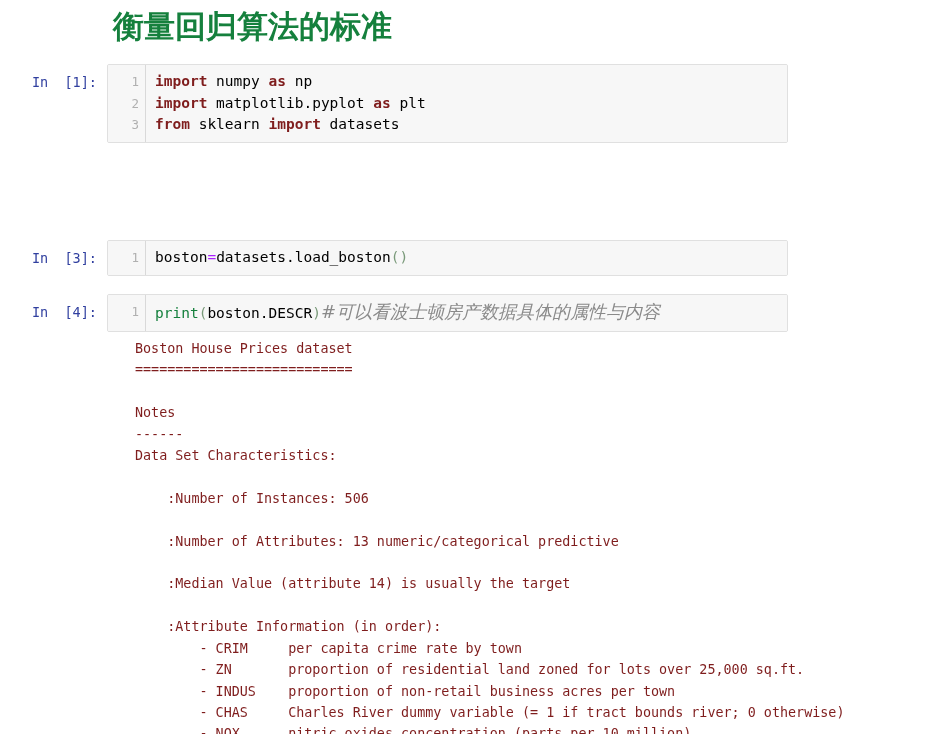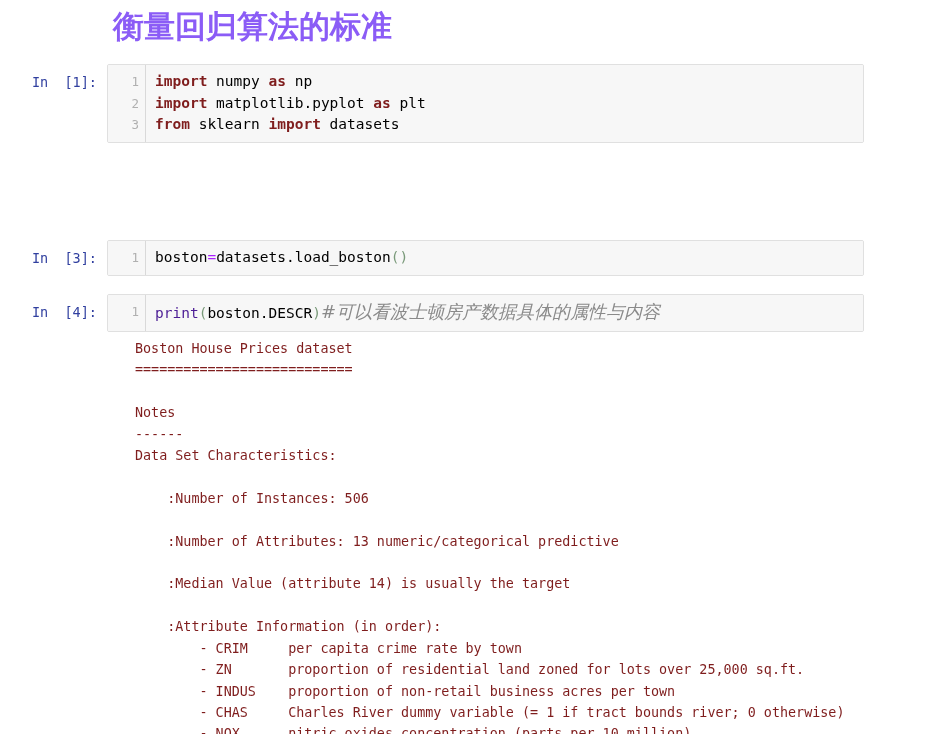--- a/index.html
+++ b/index.html
@@ -21,32 +21,32 @@
     width: 928px;
     height: 734px;
   }
 
   
   .heading {
     position: absolute;
     left: 113px;
     font-family: "DejaVu Sans", sans-serif;
     font-weight: bold;
-    color: #8b5cf6;
+    color: #15803d;
     letter-spacing: 0px;
     white-space: nowrap;
   }
   #heading-1 { top: 7px;   font-size: 31px; line-height: 38px; }
   #heading-2 { top: 181px; font-size: 31px; line-height: 38px; }
 
   
   .cell-row {
     position: absolute;
     left: 0;
-    width: 864px;
+    width: 788px;
     display: flex;
     align-items: flex-start;
   }
 
   .prompt {
     width: 107px;
     box-sizing: border-box;
     padding-right: 10px;
     text-align: right;
     font-family: "DejaVu Sans Mono", monospace;
@@ -91,21 +91,21 @@
     font-family: "DejaVu Sans Mono", monospace;
     font-size: 14.5px;
     line-height: 21.5px;
     color: #000000;
     white-space: pre;
     background: #f7f7f7;
     overflow: hidden;
   }
 
   .code .kw   { color: #7f1d1d; font-weight: bold; }
-  .code .bi   { color: #4c1d95; }
+  .code .bi   { color: #15803d; }
   .code .op   { color: #aa22ff; }
   .code .punc { color: #7a9a7a; }
   .code .cmt  { color: #8a8a8a; font-style: italic; font-family: "DejaVu Sans", sans-serif; font-size: 18px; }
 
   
   .output {
     position: absolute;
     left: 107px;
     top: 338px;
     width: 821px;

